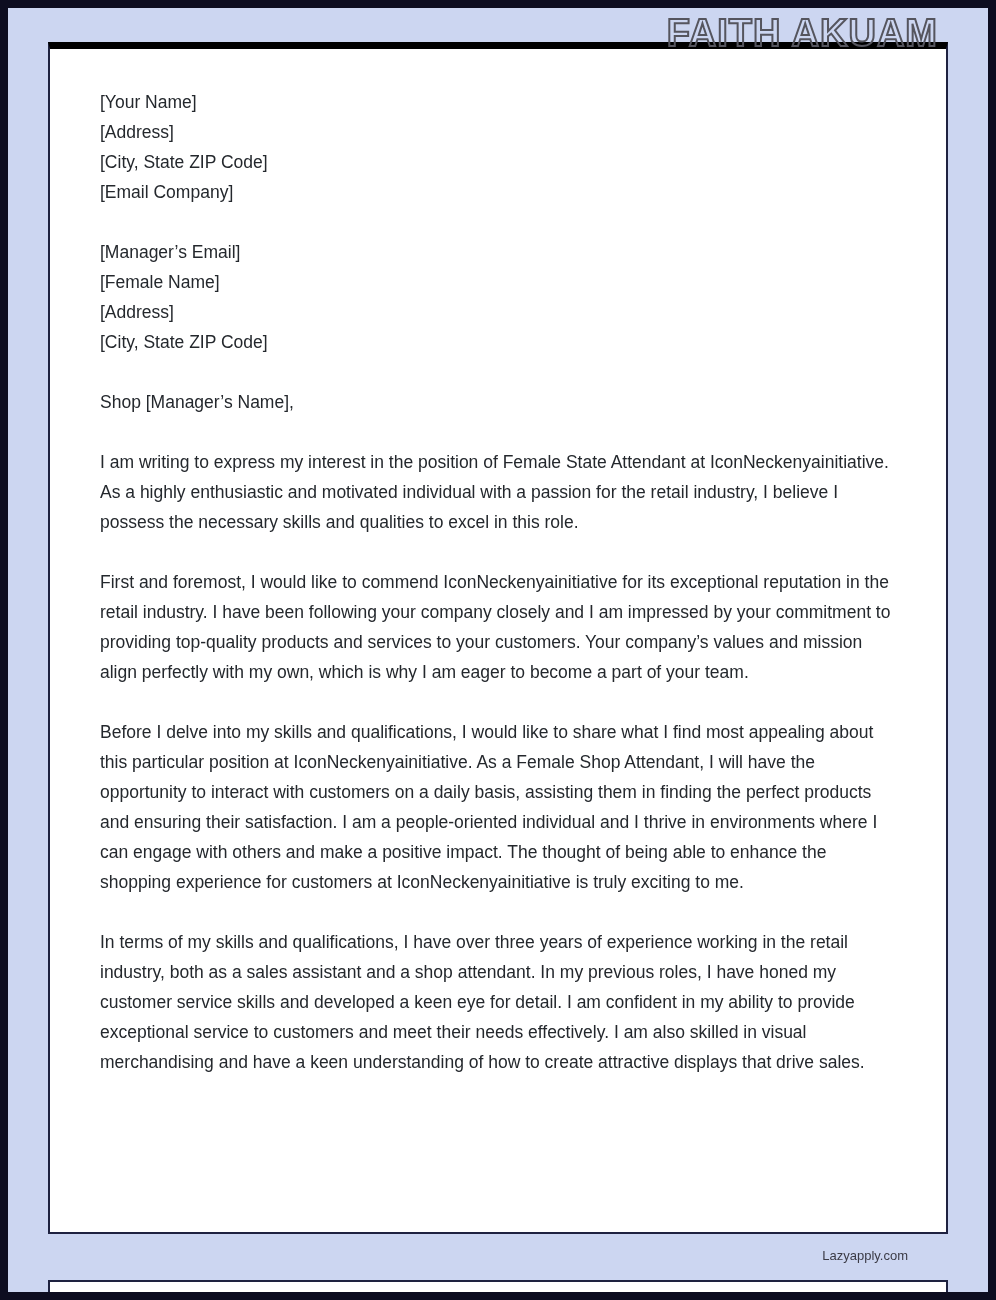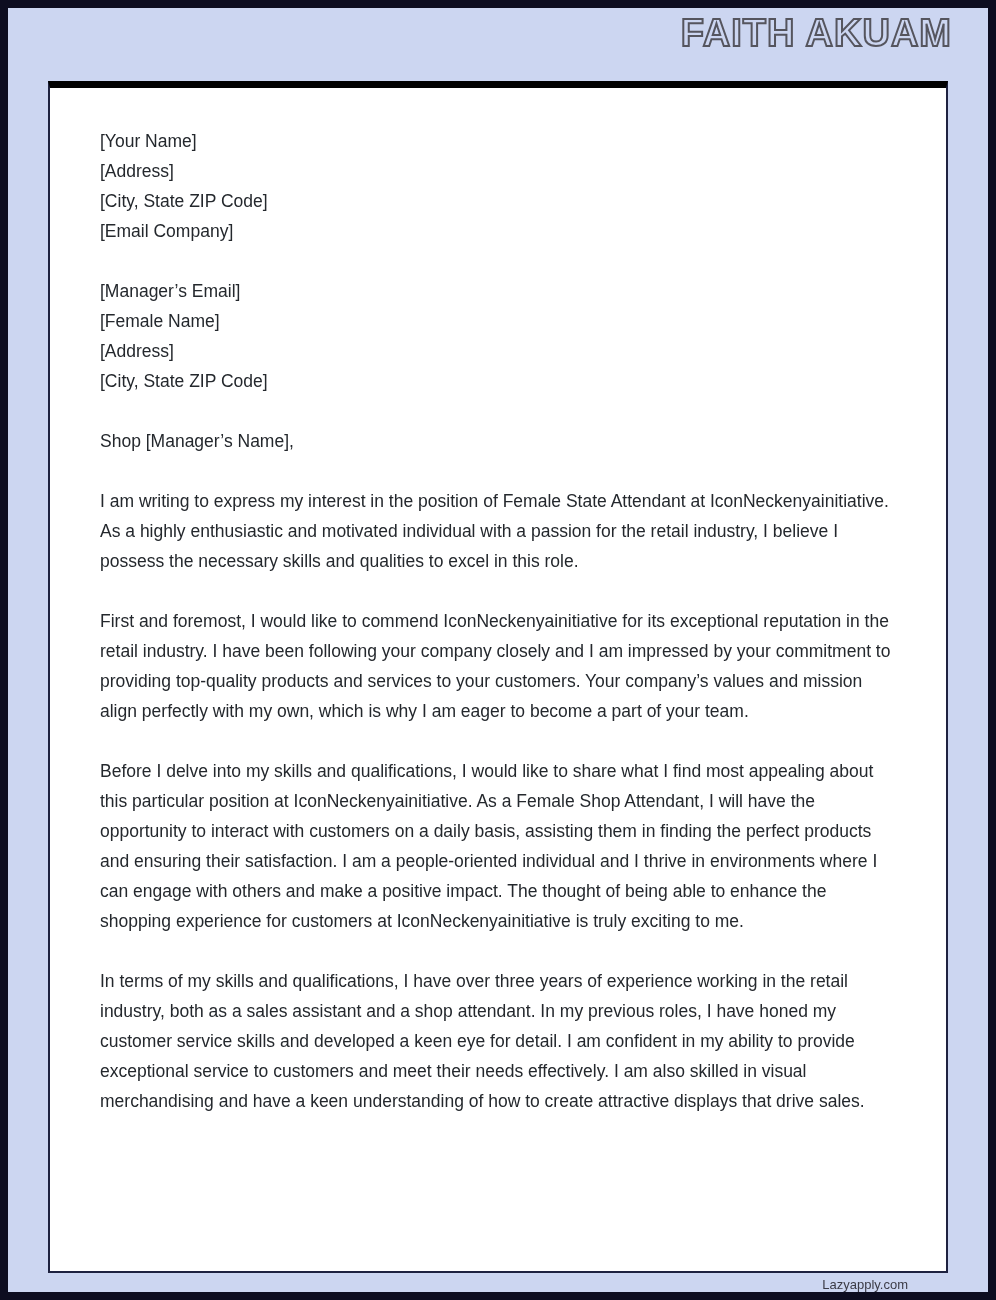--- a/index.html
+++ b/index.html
@@ -17,38 +17,38 @@
     width: 100%;
     height: 100%;
     background: #ccd6f1;
     position: relative;
     overflow: hidden;
   }
 
   .logo {
     position: absolute;
     top: 4px;
-    right: 36px;
+    right: 50px;
     font-size: 38px;
     font-weight: 700;
     letter-spacing: 1px;
     color: transparent;
     -webkit-text-stroke: 2px #55555e;
     text-transform: uppercase;
     white-space: nowrap;
   }
 
   .page {
     width: 900px;
     margin: 0 auto;
     background: #ffffff;
     border: 2px solid #1e2240;
   }
   .page1 {
-    margin-top: 73px;
+    margin-top: 34px;
     border-top: 7px solid #000000;
     height: 1192px;
     overflow: hidden;
   }
   .page2 {
     border-top: 2px solid #1e2240;
     height: 60px;
     overflow: hidden;
   }
 
@@ -65,21 +65,21 @@
     line-height: 30px;
   }
 
   .line { min-height: 30px; }
   .spaced { margin-top: 30px; }
   .content p { margin: 30px 0 0 0; }
   .content2 p { margin: 0; }
 
   .gap {
     width: 900px;
-    margin: 2px auto;
+    margin: 12px auto;
     height: 22px;
     text-align: right;
     padding-right: 40px;
     font-size: 13px;
     line-height: 20px;
     color: #3b3b46;
   }
 </style>
 </head>
 <body>

